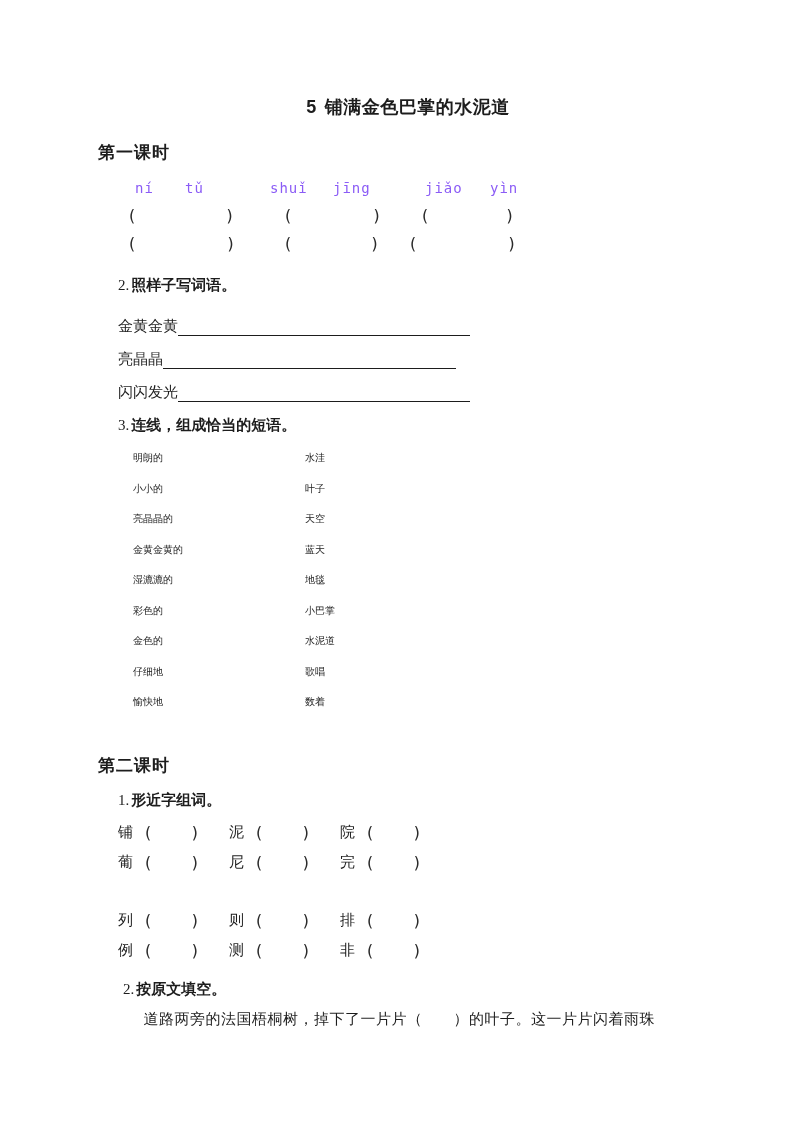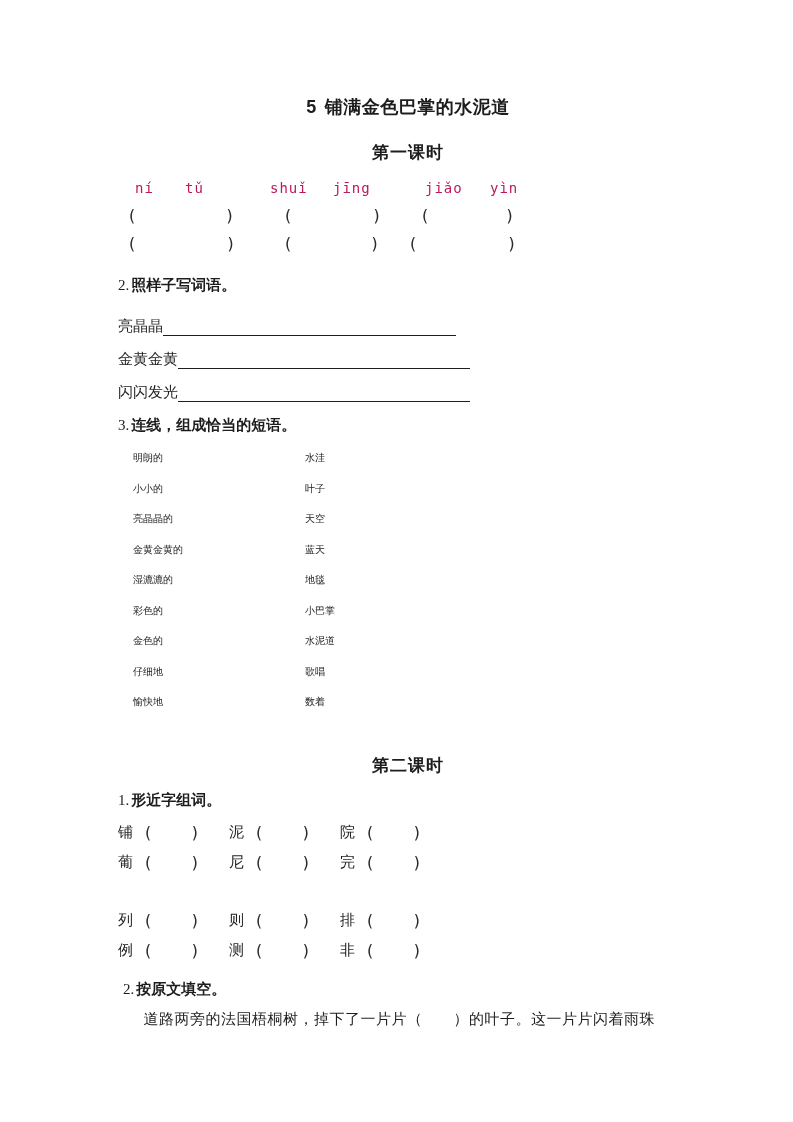--- a/index.html
+++ b/index.html
@@ -21,21 +21,20 @@
     text-align: center;
     font-size: 18px;
     font-weight: bold;
     letter-spacing: 0.5px;
     margin-left: -20px;
     margin-bottom: 22px;
     white-space: nowrap;
   }
   .doc-title .t-num { margin-right: 8px; }
   .session-header {
-    text-align: center;
     font-size: 17px;
     font-weight: bold;
     margin-left: -20px;
     margin-bottom: 14px;
     letter-spacing: 1px;
   }
   .q-label {
     font-size: 15px;
     margin-bottom: 8px;
     white-space: nowrap;
@@ -52,21 +51,21 @@
   .pinyin-row, .paren-row {
     position: relative;
     height: 28px;
   }
   .pinyin-row span {
     position: absolute;
     top: 2px;
     font-family: "DejaVu Sans Mono", "Liberation Mono", monospace;
     font-size: 14px;
     letter-spacing: 1px;
-    color: #be185d;
+    color: #8b5cf6;
     white-space: nowrap;
   }
   .paren-row span {
     position: absolute;
     top: 0;
     font-family: "DejaVu Sans Mono", "Liberation Mono", monospace;
     font-size: 16px;
     color: #2a2a2a;
   }
 
@@ -164,29 +163,29 @@
     <span style="left:165px">(</span>
     <span style="left:252px">)</span>
     <span style="left:290px">(</span>
     <span style="left:389px">)</span>
   </div>
 
   <div class="q-label mt14">
     <span class="q-num">2.</span><span class="q-text">照样子写词语。</span>
   </div>
 
+  <div class="ex-line" style="width:352px">
+    <span>金黄金黄</span>
+    <span class="fill"></span>
+  </div>
   <div class="ex-line" style="width:338px">
     <span>亮晶晶</span>
     <span class="fill"></span>
   </div>
   <div class="ex-line" style="width:352px">
-    <span>金黄金黄</span>
-    <span class="fill"></span>
-  </div>
-  <div class="ex-line" style="width:352px">
     <span>闪闪发光</span>
     <span class="fill"></span>
   </div>
 
   <div class="q-label mt14">
     <span class="q-num">3.</span><span class="q-text">连线，组成恰当的短语。</span>
   </div>
 
   <div class="match-area">
     <div class="match-row">

